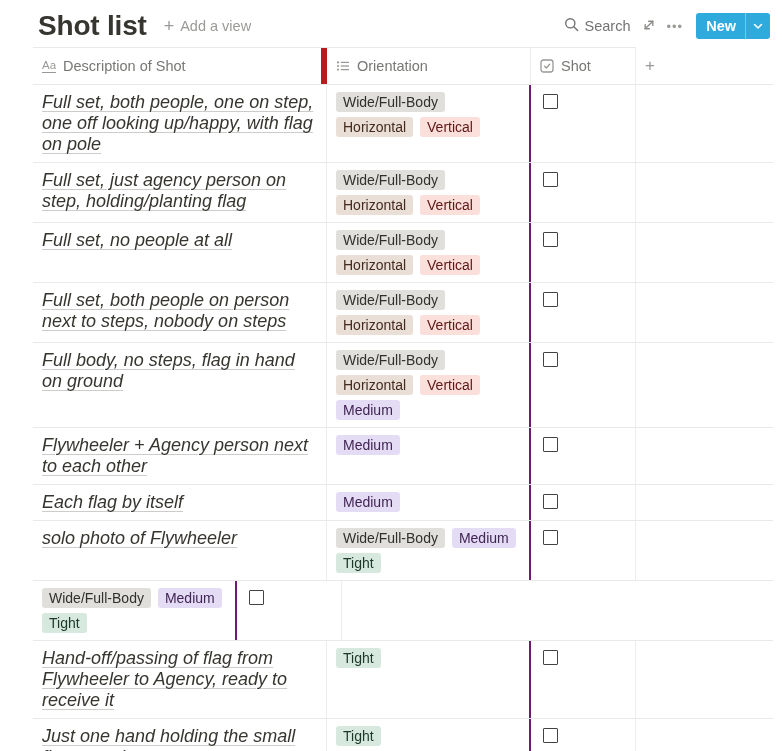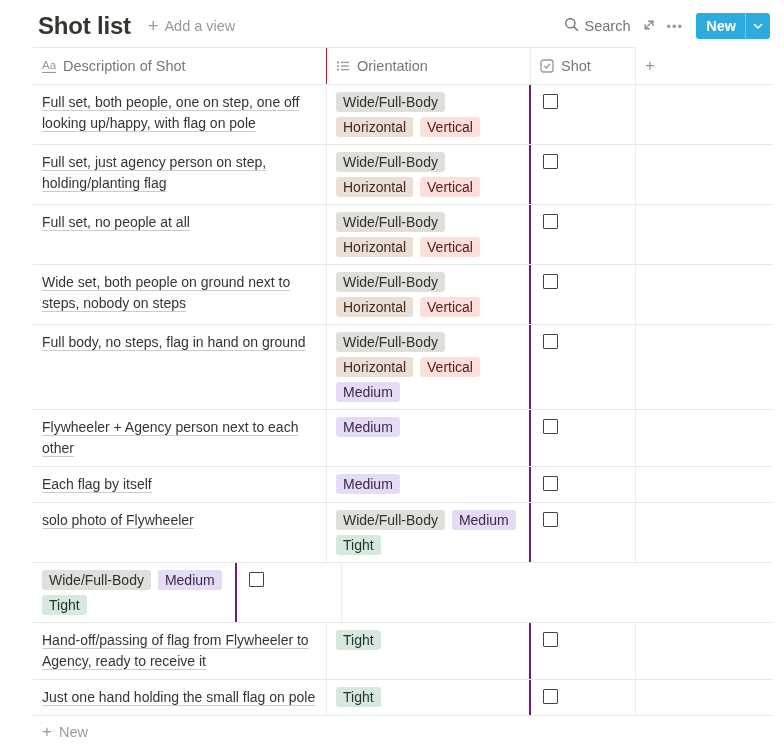--- a/index.html
+++ b/index.html
@@ -9,21 +9,21 @@
     background: #ffffff; color: #37352F;
     font-family: "Liberation Sans", sans-serif;
     font-size: 14px;
   }
 
   
   .topbar {
     display: flex; align-items: center;
     padding: 11px 14px 7px 38px; height: 48px;
   }
-  .page-title { font-size: 24px; font-weight: 700; letter-spacing: -0.2px; }
+  .page-title { font-size: 28px; font-weight: 700; letter-spacing: -0.2px; }
   .add-view {
     display: flex; align-items: center; gap: 6px;
     margin-left: 17px; color: #9B9A97; font-size: 14.5px; cursor: pointer;
   }
   .add-view .plus-glyph { font-size: 18px; line-height: 14px; font-weight: 400; }
   .controls {
     margin-left: auto; display: flex; align-items: center; gap: 11px;
     color: #737373; font-size: 14.5px;
   }
   .search-ctl { display: flex; align-items: center; gap: 6px; cursor: pointer; }
@@ -47,37 +47,37 @@
     border-bottom: 1px solid #E9E9E7; color: #787774;
   }
   .thead::before { 
     content: ""; position: absolute; top: -1px; left: 0; width: 603px;
     border-top: 1px solid #E9E9E7;
   }
   .hcell {
     display: flex; align-items: center; gap: 7px;
     padding: 0 9px; font-size: 14.5px; cursor: pointer;
   }
-  .col-desc   { width: 294px; border-right: 1px solid #b91c1c; }
+  .col-desc   { width: 294px; border-right: 6px solid #b91c1c; }
   .col-orient { width: 204px; border-right: 1px solid #EDEDEB; }
   .col-shot   { width: 105px; border-right: 1px solid #EDEDEB; }
   .col-plus   { width: 137px; }
   .hicon { color: #9A9895; display: inline-flex; }
   .aa-icon {
     font-size: 11.5px; color: #9A9895; border-bottom: 1px solid #9A9895;
     line-height: 11px; padding-bottom: 1px; font-weight: 400;
   }
   .plus-col-glyph { color: #9A9895; font-size: 17px; font-weight: 400; }
 
   .trow {
     display: flex; align-items: stretch;
     border-bottom: 1px solid #E9E9E7;
   }
   .cell { padding: 7px 9px; }
-  .cell-desc { width: 294px; border-right: 1px solid #EDEDEB; font-size: 14px; line-height: 21px; }
+  .cell-desc { width: 294px; border-right: 1px solid #EDEDEB; font-size: 18px; line-height: 21px; font-style: italic; }
   .desc-text {
     text-decoration: underline;
     text-decoration-color: rgba(55,53,47,0.25);
     text-underline-offset: 2.5px;
     text-decoration-thickness: 1px;
     cursor: pointer;
   }
   .cell-orient {
     width: 204px; border-right: 2px solid #701a75;
     display: flex; flex-wrap: wrap; gap: 5px 7px;
@@ -202,21 +202,21 @@
         <div class="cell cell-desc"><span class="desc-text">Full set, no people at all</span></div>
         <div class="cell cell-orient">
           <span class="tag" style="background: rgb(224, 223, 220); color: rgb(50, 48, 44);">Wide/Full-Body</span>
           <span class="tag" style="background: rgb(234, 223, 215); color: rgb(68, 42, 30);">Horizontal</span>
           <span class="tag" style="background: rgb(251, 223, 219); color: rgb(93, 23, 21);">Vertical</span>
         </div>
         <div class="cell cell-shot"><span class="checkbox"></span></div>
         <div class="cell cell-plus"></div>
       </div>
       <div class="trow">
-        <div class="cell cell-desc"><span class="desc-text">Wide set, both people on ground next to steps, nobody on steps</span></div>
+        <div class="cell cell-desc"><span class="desc-text">Full set, both people on person next to steps, nobody on steps</span></div>
         <div class="cell cell-orient">
           <span class="tag" style="background: rgb(224, 223, 220); color: rgb(50, 48, 44);">Wide/Full-Body</span>
           <span class="tag" style="background: rgb(234, 223, 215); color: rgb(68, 42, 30);">Horizontal</span>
           <span class="tag" style="background: rgb(251, 223, 219); color: rgb(93, 23, 21);">Vertical</span>
         </div>
         <div class="cell cell-shot"><span class="checkbox"></span></div>
         <div class="cell cell-plus"></div>
       </div>
       <div class="trow">
         <div class="cell cell-desc"><span class="desc-text">Full body, no steps, flag in hand on ground</span></div>

